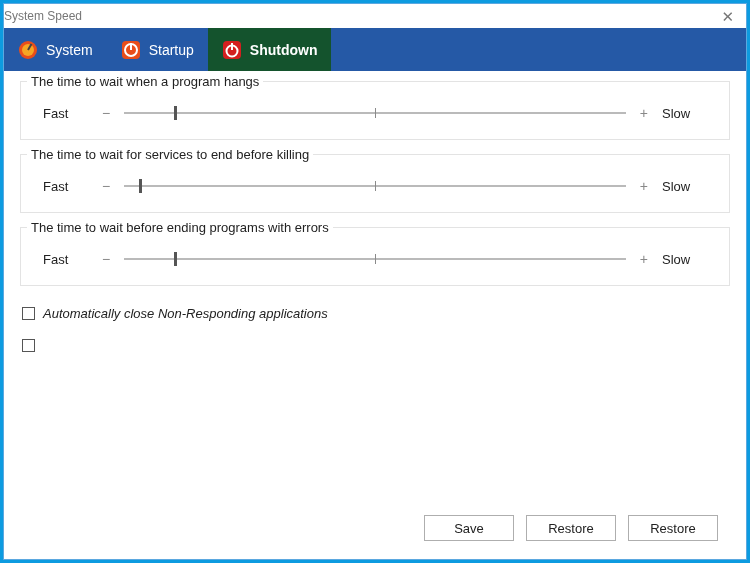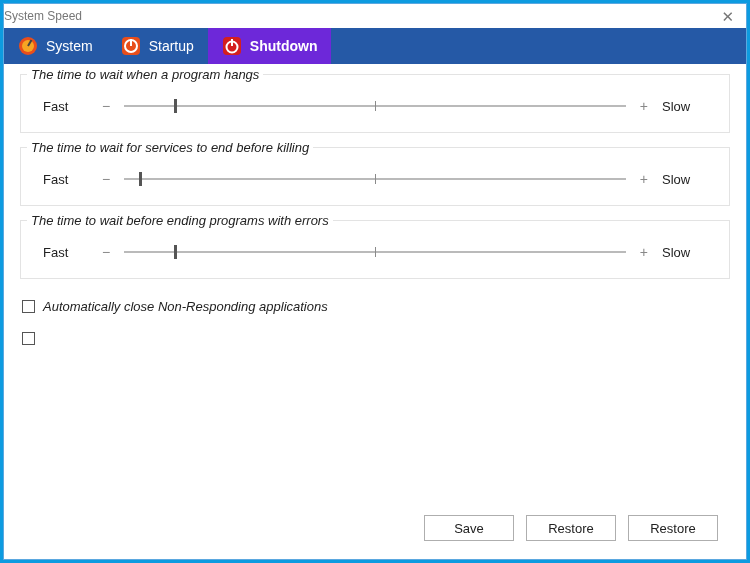--- a/index.html
+++ b/index.html
@@ -33,34 +33,34 @@
   }
   .titlebar .close {
     font-size: 15px;
     color: #777;
     cursor: pointer;
     line-height: 1;
     padding: 2px 6px;
   }
   .tabbar {
     background: #2559a6;
-    height: 36px;
+    height: 43px;
     display: flex;
     align-items: stretch;
   }
   .tab {
     display: flex;
     align-items: center;
     gap: 8px;
     padding: 0 14px;
     color: #fff;
     font-size: 14px;
     cursor: pointer;
   }
-  .tab.active { background: #6d28d9; font-weight: 600; }
+  .tab.active { background: #14532d; font-weight: 600; }
   .tab-icon { width: 20px; height: 20px; display:flex; align-items:center; justify-content:center;}
   .content {
     flex: 1;
     padding: 10px 16px 8px 16px;
     display: flex;
     flex-direction: column;
     color: #222;
   }
   .group {
     border: 1px solid #e3e3e3;
@@ -70,21 +70,20 @@
   }
   .group-legend {
     position: relative;
     top: -16px;
     left: -6px;
     background: #fff;
     display: inline-block;
     padding: 0 4px;
     font-size: 13px;
     margin-bottom: -6px;
-    font-style: italic;
   }
   .slider-row {
     display: flex;
     align-items: center;
     gap: 14px;
     padding: 0 10px;
   }
   .slider-label {
     width: 45px;
     font-size: 13px;

